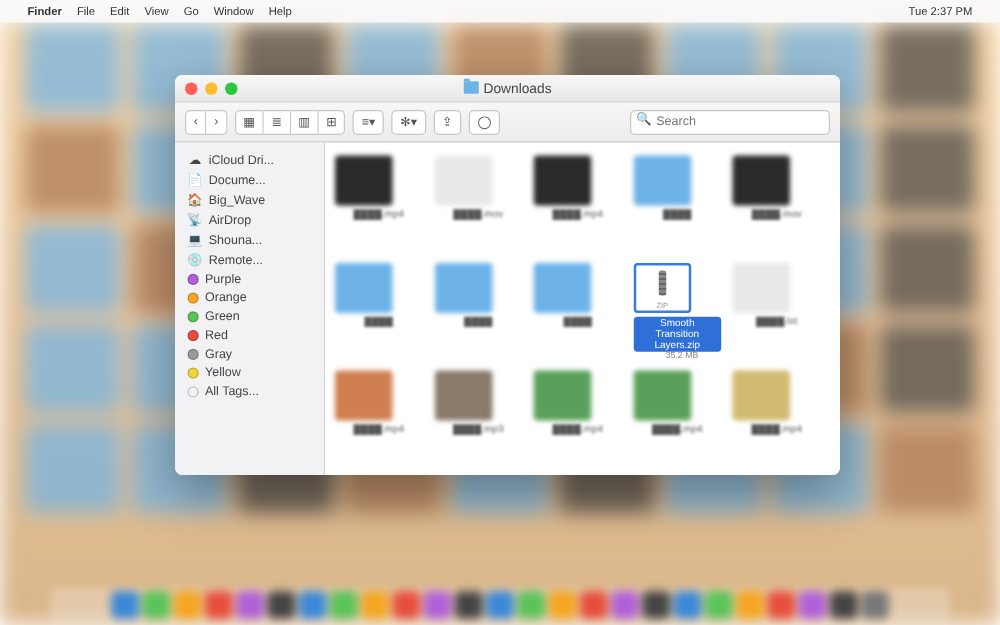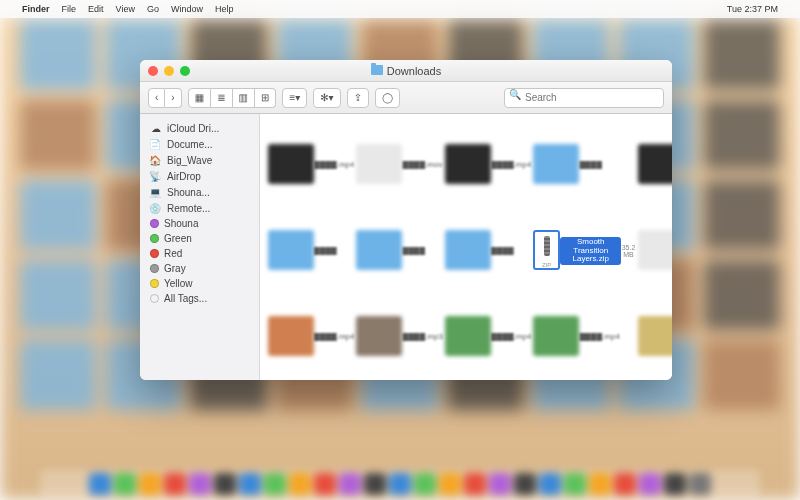--- a/index.html
+++ b/index.html
@@ -34,21 +34,21 @@
 .search input { width:100%; height:20px; border:1px solid #c7c7c7; border-radius:4px; padding:0 6px 0 20px; font-size:10px; background:#fff; }
 .search-wrap { position:relative; }
 .search-wrap::before { content:"🔍"; position:absolute; left:5px; top:2px; font-size:10px; color:#999; }
 .body { flex:1; display:flex; overflow:hidden; }
 .sidebar { width:120px; background:#f2f2f4; border-right:1px solid #d8d8d8; padding:6px 0; font-size:10px; overflow-y:auto; }
 .sb-section { color:#888; font-size:9px; padding:4px 10px 2px; font-weight:600; }
 .sb-item { display:flex; align-items:center; gap:5px; padding:2px 10px; color:#444; cursor:default; white-space:nowrap; overflow:hidden; text-overflow:ellipsis; }
 .sb-icon { width:12px; height:12px; flex-shrink:0; display:flex; align-items:center; justify-content:center; font-size:10px; }
 .tag-dot { width:9px; height:9px; border-radius:50%; border:1px solid rgba(0,0,0,0.2); }
 .content { flex:1; background:#fff; padding:10px 8px; display:grid; grid-template-columns:repeat(5,1fr); grid-auto-rows:82px; gap:4px 2px; overflow-y:auto; }
-.file { display:flex; flex-direction:row; align-items:center; text-align:center; }
+.file { display:flex; flex-direction:column; text-align:center; }
 .thumb { width:46px; height:40px; border-radius:3px; margin-bottom:3px; filter:blur(2px); }
 .fname { font-size:8px; color:#555; line-height:1.1; max-width:70px; overflow:hidden; filter:blur(1.2px); }
 .fsize { font-size:7px; color:#999; filter:blur(1.2px); }
 .file.selected .thumb { filter:none; border:2px solid #3a7de0; }
 .file.selected .fname { background:#2f6fd8; color:#fff; border-radius:3px; padding:1px 3px; filter:none; }
 .file.selected .fsize { color:#888; filter:none; }
 .zip-thumb { background:#fff; border:1px solid #ddd; position:relative; display:flex; align-items:flex-end; justify-content:center; font-size:6px; color:#999; }
 .zip-thumb::before { content:""; position:absolute; top:4px; left:50%; transform:translateX(-50%); width:6px; height:20px; background:repeating-linear-gradient(#888 0 2px,#666 2px 4px); border-radius:2px; }
 </style>
 </head>
@@ -176,21 +176,25 @@
             <span>Shouna...</span>
           </div>
           <div class="sb-item">
             <span class="sb-icon">💿</span>
             <span>Remote...</span>
           </div>
         </div>
       <div id="sb-tags">
           <div class="sb-item">
             <span class="tag-dot" style="background:#b060d8"></span>
-            <span>Shouna</span>
+            <span>Purple</span>
+          </div>
+          <div class="sb-item">
+            <span class="tag-dot" style="background:#f5a623"></span>
+            <span>Orange</span>
           </div>
           <div class="sb-item">
             <span class="tag-dot" style="background:#5ac35a"></span>
             <span>Green</span>
           </div>
           <div class="sb-item">
             <span class="tag-dot" style="background:#e74c3c"></span>
             <span>Red</span>
           </div>
           <div class="sb-item">

